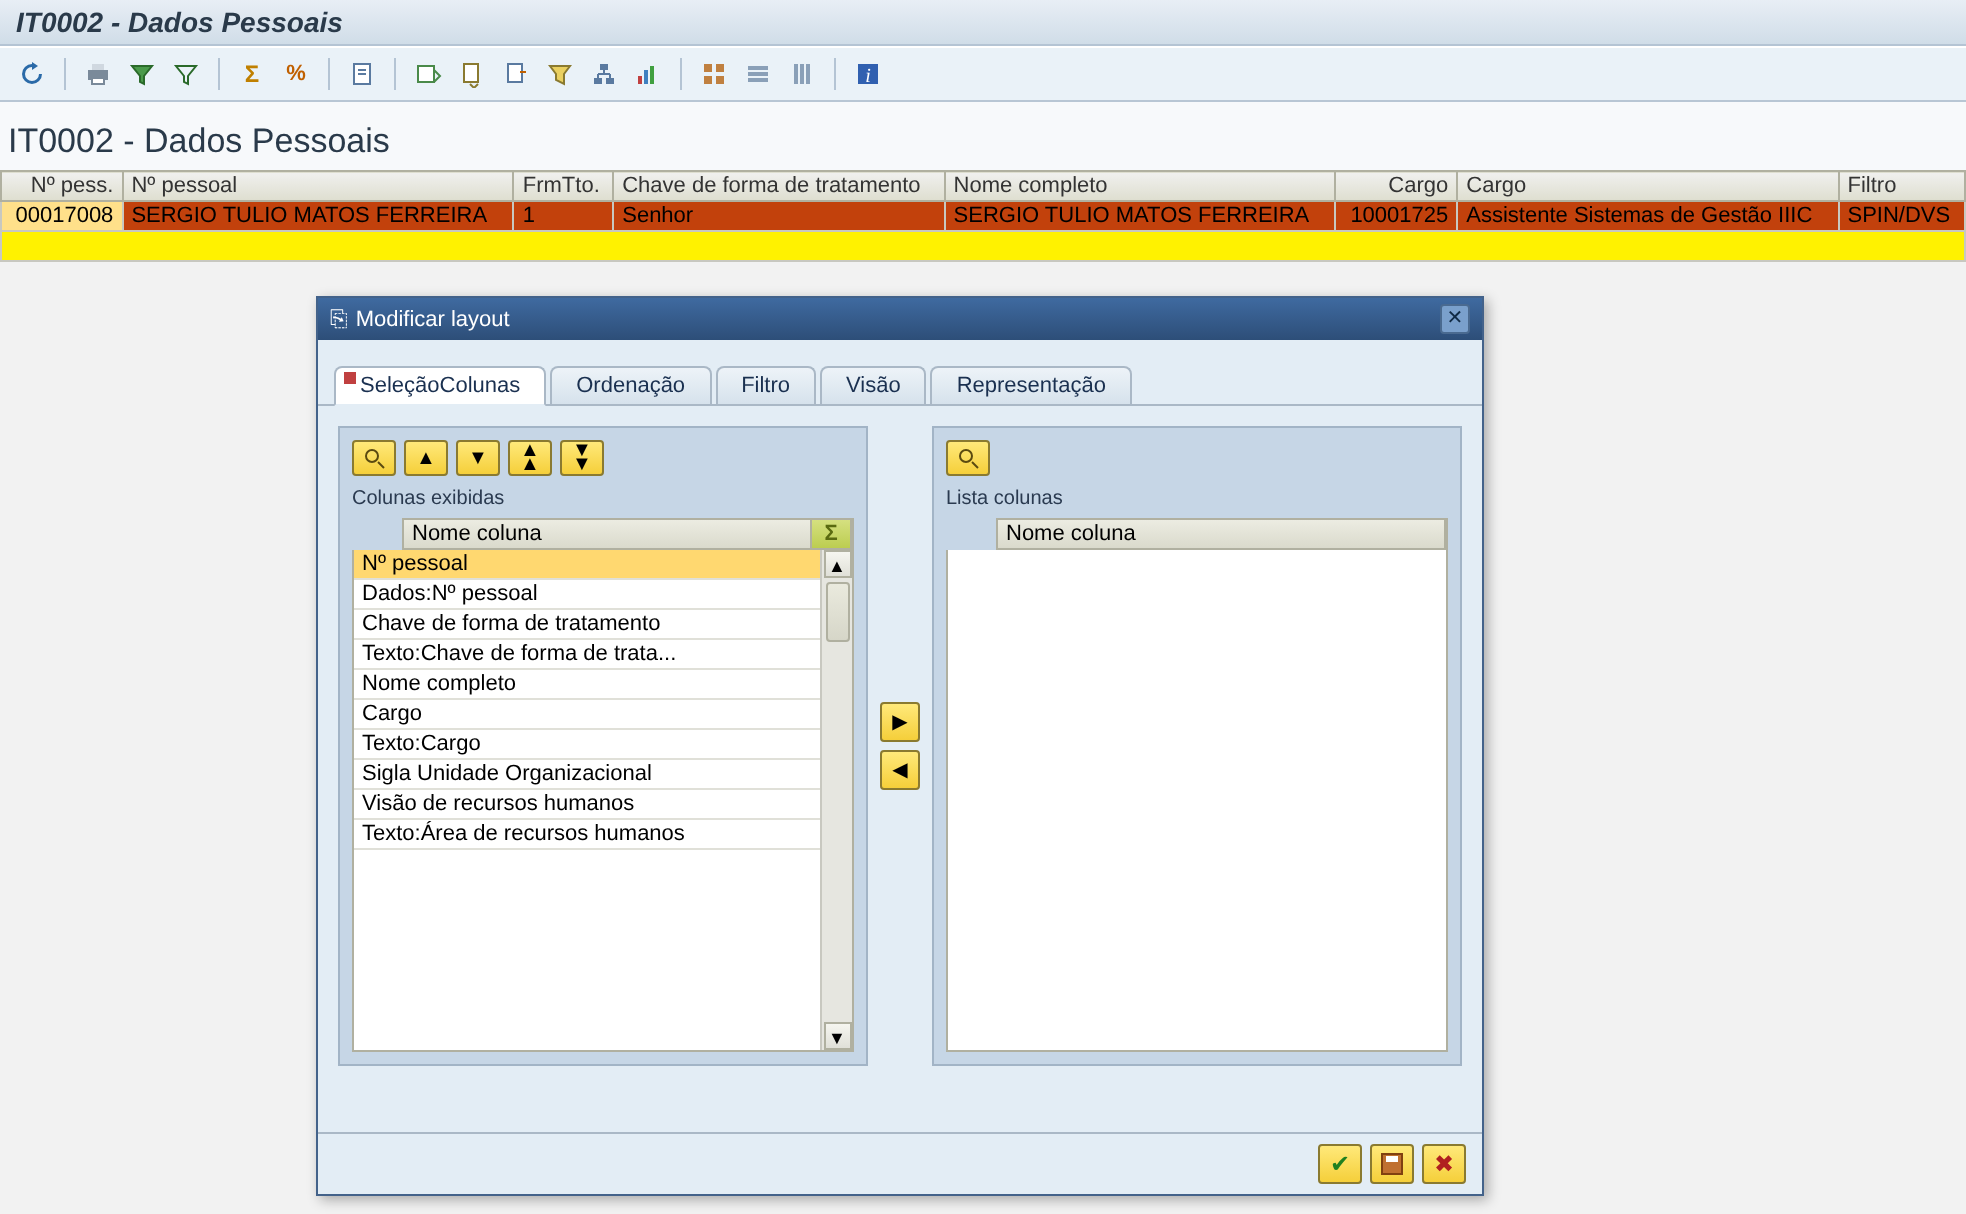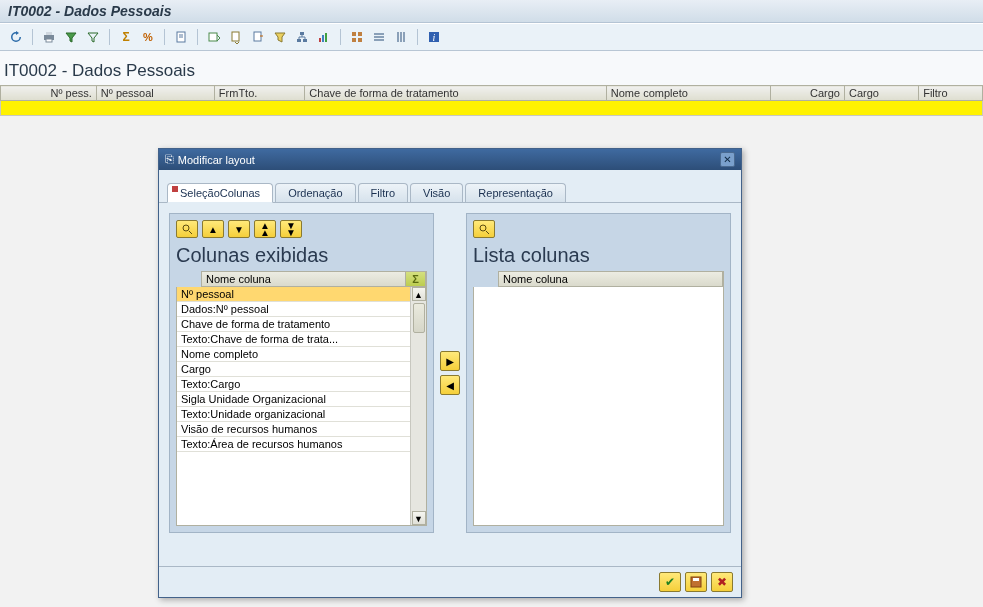--- a/index.html
+++ b/index.html
@@ -161,21 +161,21 @@
   }
   .panel-toolbar { display:flex; gap:4px; margin-bottom:4px;}
   .psmall-btn {
     width: 22px; height:18px;
     border:1px solid #8a7a30;
     background: linear-gradient(#ffe97a,#f5cf3a);
     border-radius:2px;
     display:flex;align-items:center;justify-content:center;
     font-size:10px; cursor:pointer;
   }
-  .panel h3 { font-size:20px; color:#2a3a50; font-weight:normal; margin:2px 0 4px 0;}
+  .panel h3 { font-size:10px; color:#2a3a50; font-weight:normal; margin:2px 0 4px 0;}
   .grid-head {
     background: linear-gradient(#ecece2,#dadacc);
     border:1px solid #b0b0a0;
     display:flex;
     margin-left:25px;
   }
   .grid-head span { padding:1px 4px; border-right:1px solid #b0b0a0; }
   .grid-head .colname { flex:1; }
   .grid-head .sumcol { width:20px; text-align:center; background:linear-gradient(#d5e080,#bccd50); font-weight:bold; color:#5a6a10;}
   .grid-body {
@@ -356,20 +356,30 @@
       <th>Nº pessoal</th>
       <th>FrmTto.</th>
       <th>Chave de forma de tratamento</th>
       <th>Nome completo</th>
       <th class="num">Cargo</th>
       <th>Cargo</th>
       <th>Filtro</th>
     </tr>
   </thead>
   <tbody>
+    <tr>
+      <td class="num cell-pessno">00017008</td>
+      <td>SERGIO TULIO MATOS FERREIRA</td>
+      <td>1</td>
+      <td>Senhor</td>
+      <td>SERGIO TULIO MATOS FERREIRA</td>
+      <td class="num">10001725</td>
+      <td>Assistente Sistemas de Gestão IIIC</td>
+      <td>SPIN/DVS</td>
+    </tr>
     <tr class="highlight-row">
         <td colspan="8"></td>
       </tr>
   </tbody>
 </table>
 
 <div class="dialog">
   <div class="dialog-title">
     <div class="left">
       <span>⎘</span>
@@ -408,21 +418,20 @@
       </div>
       <div class="grid-body" style="padding-right:16px;">
         <div class="grid-row selected">Nº pessoal</div>
         <div class="grid-row">Dados:Nº pessoal</div>
         <div class="grid-row">Chave de forma de tratamento</div>
         <div class="grid-row">Texto:Chave de forma de trata...</div>
         <div class="grid-row">Nome completo</div>
         <div class="grid-row">Cargo</div>
         <div class="grid-row">Texto:Cargo</div>
         <div class="grid-row">Sigla Unidade Organizacional</div>
-        <div class="grid-row">Texto:Unidade organizacional</div>
         <div class="grid-row">Visão de recursos humanos</div>
         <div class="grid-row">Texto:Área de recursos humanos</div>
         <div class="vscroll">
           <div class="arrow">▲</div>
           <div class="thumb"></div>
           <div style="flex:1"></div>
           <div class="arrow">▼</div>
         </div>
       </div>
     </div>

